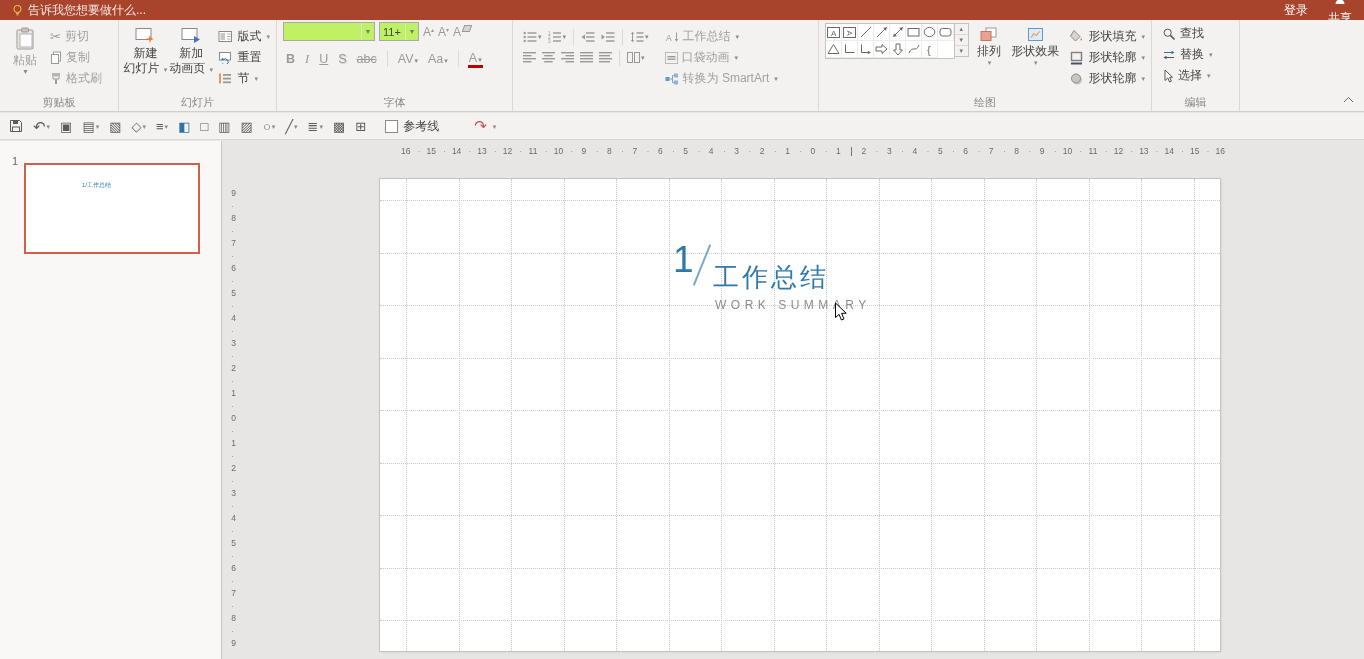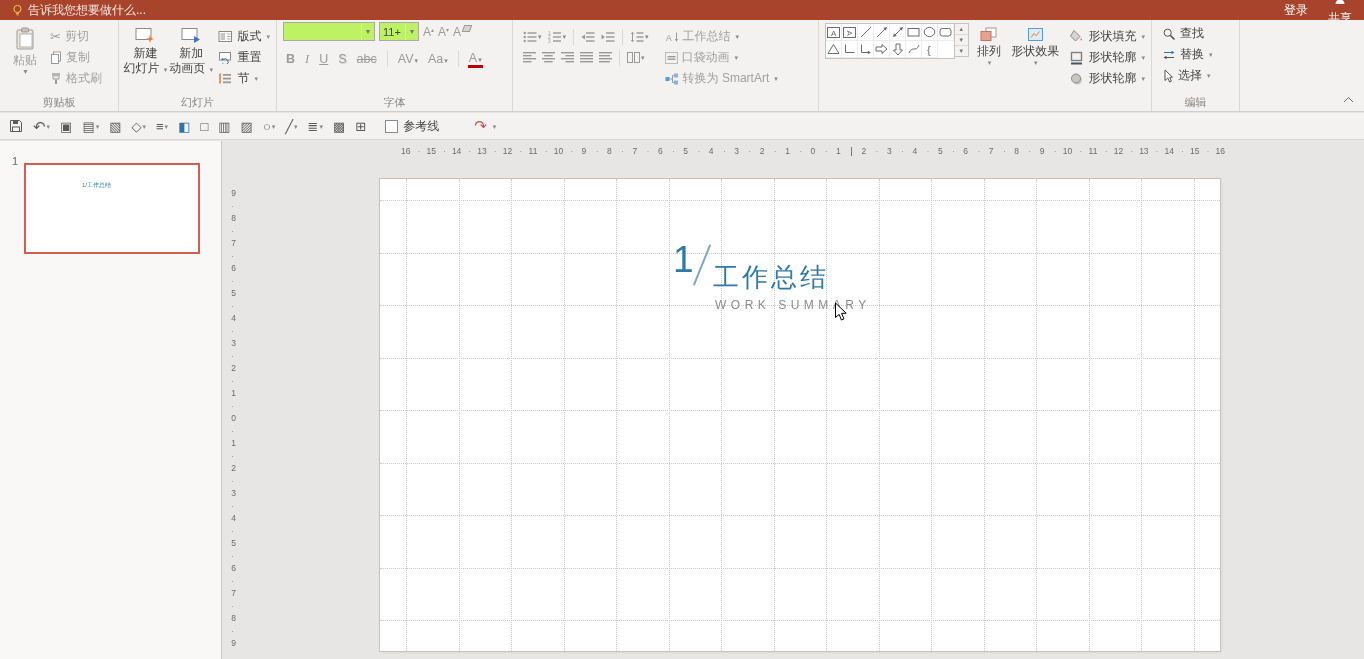--- a/index.html
+++ b/index.html
@@ -557,20 +557,21 @@
                   <svg width="15" height="14">
                     <circle cx="8.5" cy="8" r="4.5" fill="#9a9a9a" opacity="0.45"></circle>
                     <circle cx="7" cy="6.5" r="4.5" fill="#C9C5C0" stroke="#8a8a8a"></circle>
                   </svg>
                 </i>
                 <span>形状轮廓</span>
                 <span class="caret">▾</span>
               </div>
           </div>
         </div>
+        <div class="grp-label">绘图</div>
         <span class="launcher ic"></span>
       </div>
 
       <div class="grp" style="width:88px">
         <div class="col" style="padding-left:6px">
           <div class="sbtn">
               <i class="ic">
                 <svg width="14" height="14">
                   <circle cx="5.7" cy="5.7" r="3.6" fill="none" stroke="#555"></circle>
                   <path d="M8.4 8.4L12.5 12.5" stroke="#555" stroke-width="1.6"></path>

